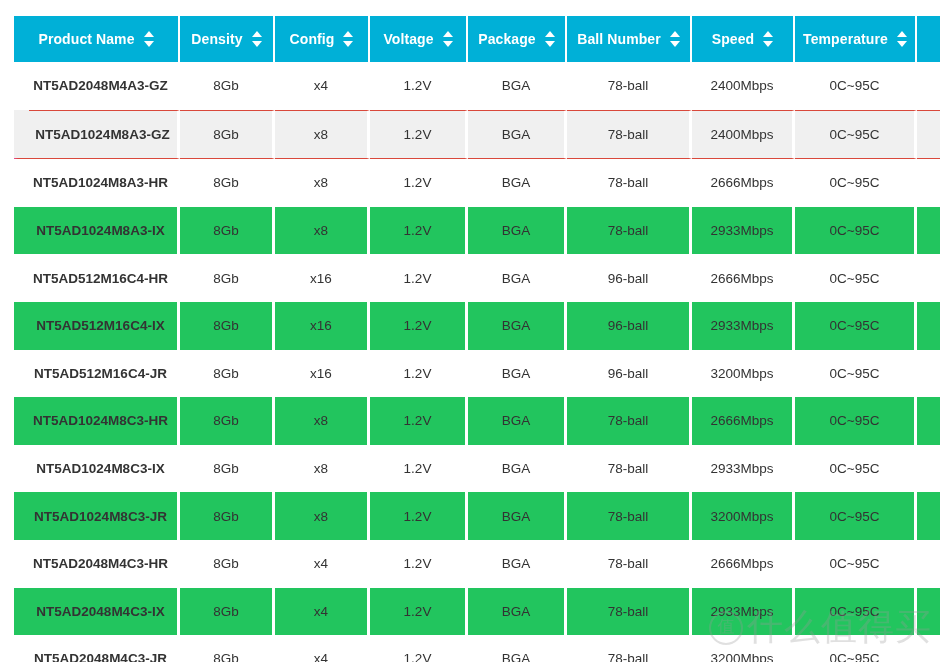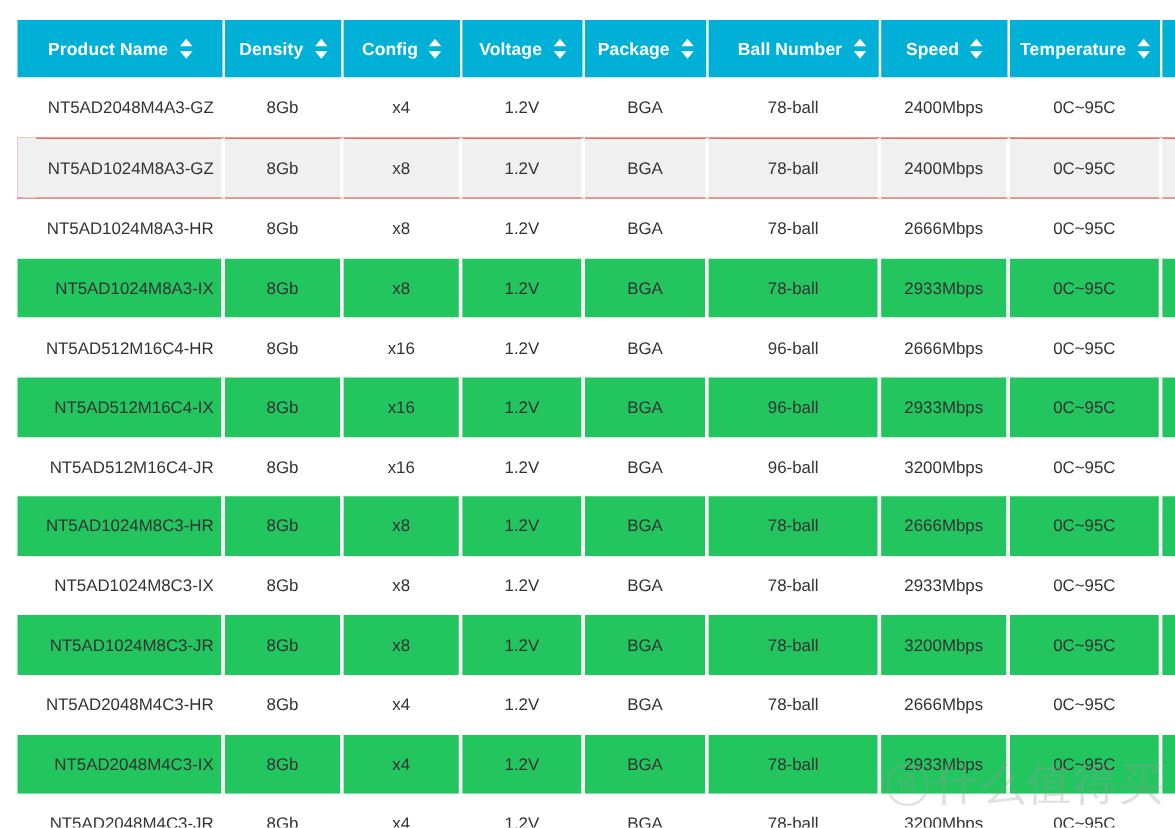--- a/index.html
+++ b/index.html
@@ -87,22 +87,23 @@
     padding: 0 6px;
     text-align: center;
     vertical-align: middle;
     color: #333333;
     font-size: 13.5px;
     background: #ffffff;
     white-space: nowrap;
     border-right: 3px solid #ffffff;
   }
   tbody td.col-name {
-    text-align: right;
+    text-align: center;
     padding-left: 16px;
+    font-weight: bold;
   }
 
   
   tbody tr.striped td {
     background: #22c55e;
   }
 
   
   tbody tr.highlight td {
     background: #f0f0f0;
@@ -198,21 +199,21 @@
           </th>
           <th style="width: 97px;">
             <div class="th-inner">
               <span class="th-label">Package</span>
               <span class="sort-arrows">
                 <span class="tri up"></span>
                 <span class="tri down"></span>
               </span>
             </div>
           </th>
-          <th style="width: 123px; padding-left: 13px;">
+          <th style="width: 123px;">
             <div class="th-inner">
               <span class="th-label">Ball Number</span>
               <span class="sort-arrows">
                 <span class="tri up"></span>
                 <span class="tri down"></span>
               </span>
             </div>
           </th>
           <th style="width: 101px; margin-top: 36px;">
             <div class="th-inner">

